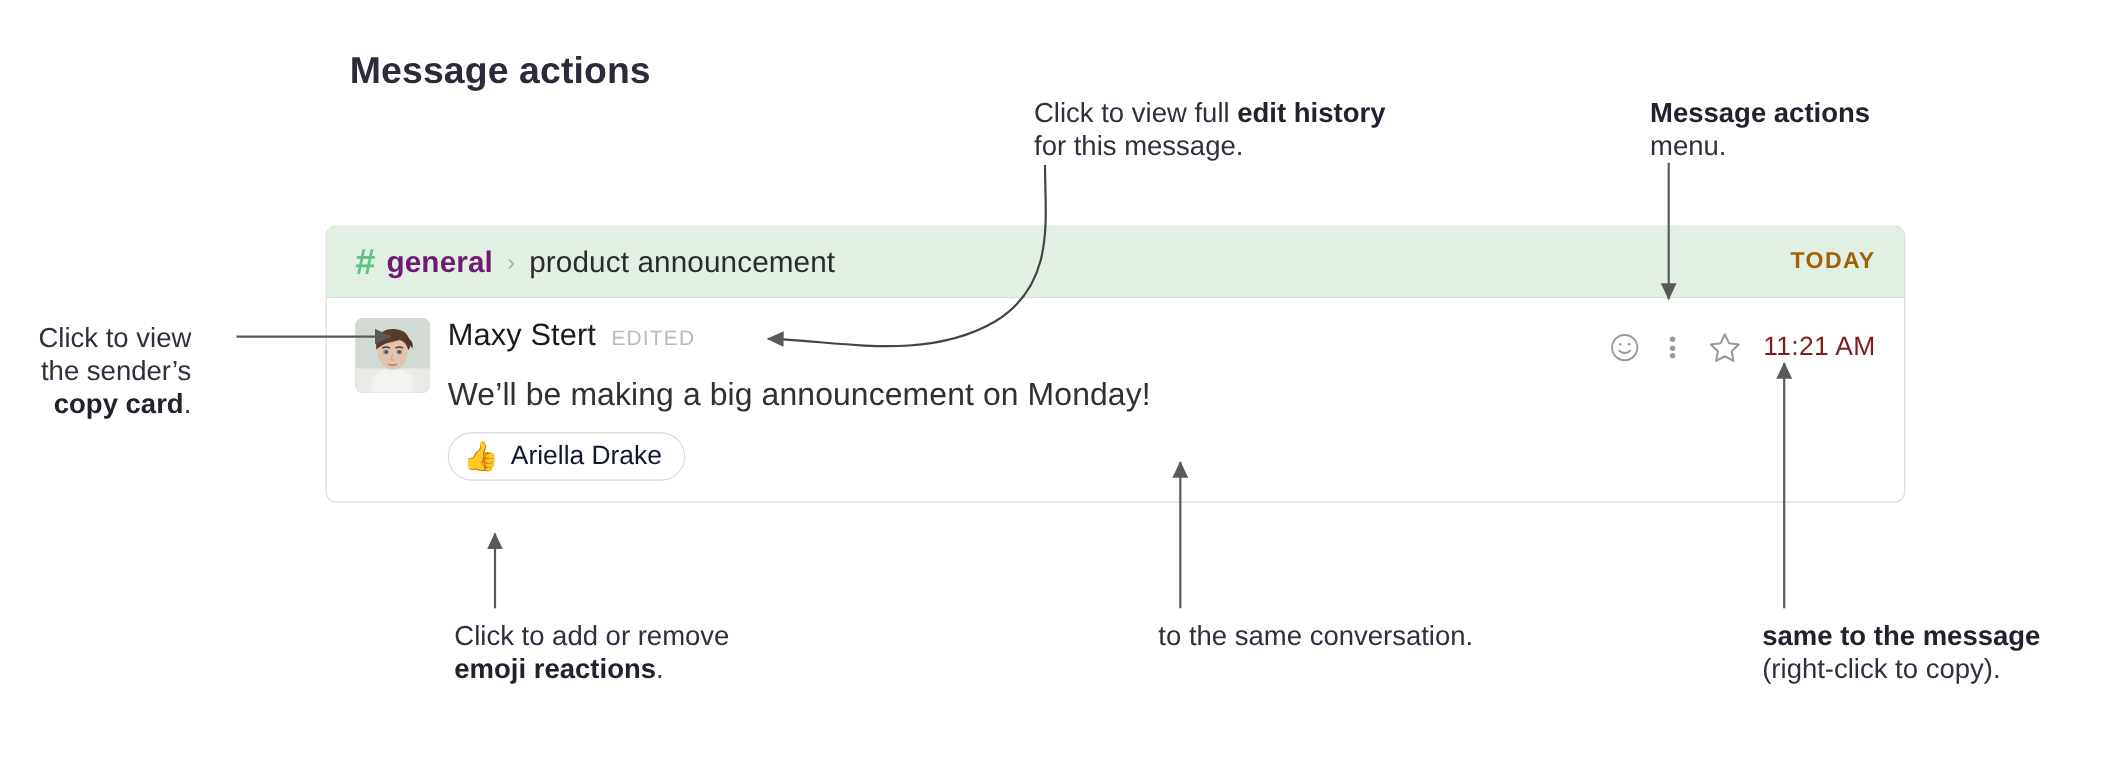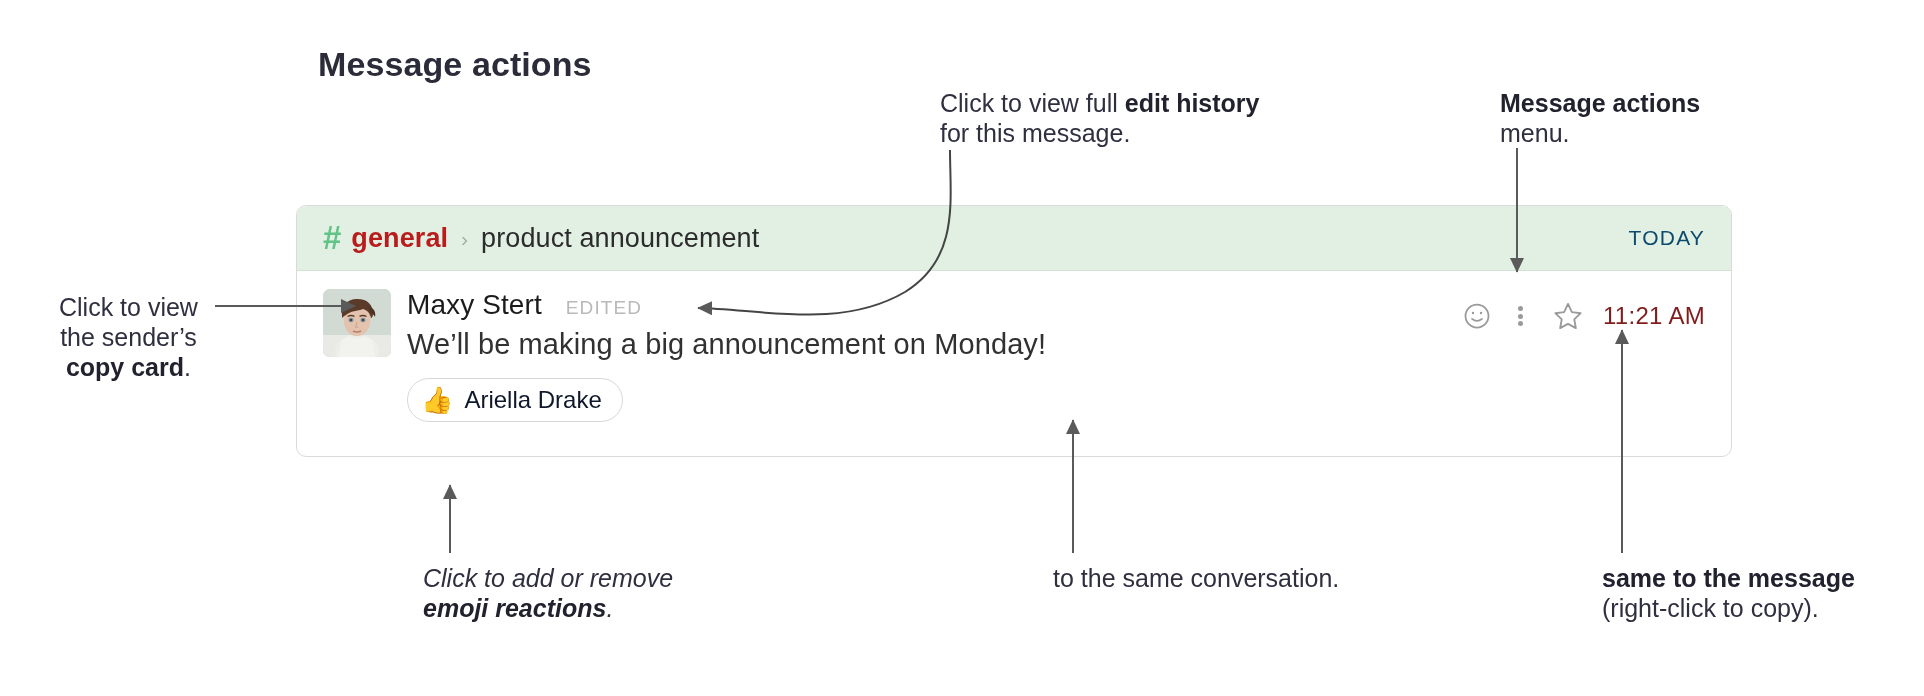--- a/index.html
+++ b/index.html
@@ -34,22 +34,22 @@
     position: absolute;
     font-size: 25px;
     line-height: 1.2;
     color: #2f2f40;
     white-space: nowrap;
   }
   .anno b { font-weight: 700; color: #22222f; }
 
   .anno-edit-history { left: 940px; top: 88px; }
   .anno-menu        { left: 1500px; top: 88px; }
-  .anno-usercard    { left: 35px;  top: 292px; text-align: center; margin-left: 24px; }
-  .anno-emoji       { left: 423px; top: 563px; font-style: italic; }
+  .anno-usercard    { left: 35px;  top: 292px; text-align: right; }
+  .anno-emoji       { left: 413px; top: 563px; }
   .anno-reply       { left: 1053px; top: 563px; }
   .anno-timestamp   { left: 1602px; top: 563px; }
 
   
   .card {
     position: absolute;
     left: 296px;
     top: 205px;
     width: 1436px;
     height: 252px;
@@ -71,41 +71,41 @@
     font-size: 33px;
     font-weight: 700;
     color: #62c387;
     line-height: 1;
     margin-right: 10px;
     margin-top: -2px;
   }
   .stream-name {
     font-size: 27px;
     font-weight: 600;
-    color: #b91c1c;
+    color: #701a75;
     letter-spacing: 0.1px;
   }
   .crumb-sep {
     font-size: 21px;
     color: #9fb3a4;
     margin: 0 13px;
     line-height: 1;
   }
   .topic-name {
     font-size: 27px;
     font-weight: 500;
     color: #2c2c2c;
     letter-spacing: 0.1px;
   }
   .today-label {
     margin-left: auto;
     font-size: 21px;
-    color: #0c4a6e;
+    color: #a16207;
     letter-spacing: 1.2px;
-    font-weight: 400;
+    font-weight: 700;
   }
 
   
   .msg-row {
     display: flex;
     padding: 18px 26px 0 26px;
     position: relative;
   }
   .avatar {
     width: 68px;
@@ -121,28 +121,28 @@
   .msg-body { margin-left: 16px; flex: 1 1 auto; min-width: 0; }
 
   .sender-line { display: flex; align-items: baseline; }
   .sender-name {
     font-size: 28px;
     font-weight: 400;
     color: #1b1b1b;
     letter-spacing: 0.1px;
   }
   .edited-tag {
-    margin-left: 24px;
+    margin-left: 14px;
     font-size: 19px;
     color: #b9b9b9;
     letter-spacing: 1.1px;
     font-weight: 400;
   }
   .msg-text {
-    margin-top: 7px;
+    margin-top: 22px;
     font-size: 29px;
     color: #313131;
     font-weight: 400;
     letter-spacing: 0.1px;
     white-space: nowrap;
   }
   .reaction-pill {
     display: inline-flex;
     align-items: center;
     margin-top: 17px;

